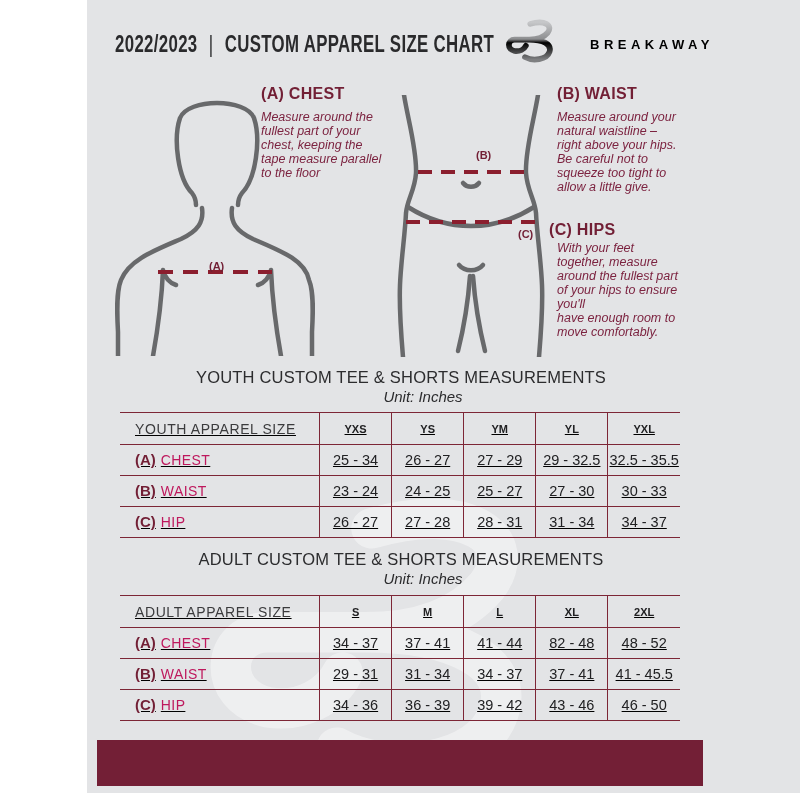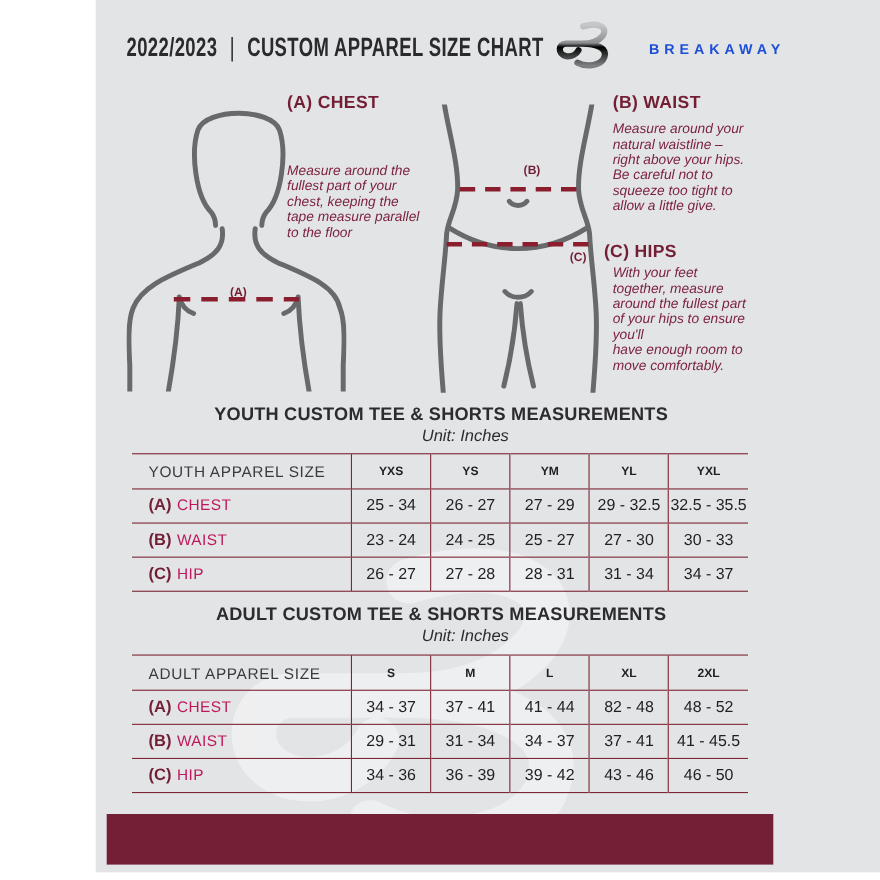--- a/index.html
+++ b/index.html
@@ -14,63 +14,63 @@
   
   .hdr-line {
     position:absolute; left:28px; top:30px; white-space:nowrap;
     font-weight:bold; font-size:24px; color:#2a2a2c; letter-spacing:.5px;
     transform:scaleX(.70); transform-origin:left center;
   }
   .hdr-line .sep { font-weight:400; margin:0 16px; color:#2a2a2c; }
   .brand-logo { position:absolute; left:417px; top:17px; width:56px; height:47px; }
   .brand-name {
     position:absolute; left:487px; top:37px; font-weight:bold; font-size:13px;
-    letter-spacing:4.5px; color:#1d4ed8; white-space:nowrap;padding-left:16px;
+    letter-spacing:4.5px; color:#000000; white-space:nowrap;padding-left:16px;
   }
   
   .instr-h {
     position:absolute; font-weight:bold; font-size:16px; color:#721f35;
     letter-spacing:.3px; white-space:nowrap;
   }
   .instr-b {
     position:absolute; font-style:italic; font-size:12.5px; line-height:14px;
     color:#7c2340; white-space:pre-line;
   }
-  #hA { left:174px; top:85px; }   #bA { left:174px; top:110px; width:170px;margin-top:38px; }
+  #hA { left:174px; top:85px; }   #bA { left:174px; top:110px; width:170px; }
   #hB { left:470px; top:85px; }   #bB { left:470px; top:110px; width:160px; }
   #hC { left:462px; top:221px; }  #bC { left:470px; top:241px; width:165px; }
   
   .diag-lab {
     position:absolute; font-weight:bold; font-size:11px; color:#721f35;
   }
   #labA { left:122px; top:260px; }
   #labB { left:389px; top:149px; }
   #labC { left:431px; top:228px; }
   .fig { position:absolute; }
   #figL { left:28px;  top:84px; }
   #figR { left:308px; top:95px; }
   
   .watermark { position:absolute; left:96px; top:488px; opacity:.42; }
   
   .sec-title {
     position:absolute; left:0; width:628px; text-align:center;
-    font-weight:bold; font-size:16.5px; color:#2c2c2e; letter-spacing:.2px;
+    font-weight:normal; font-size:16.5px; color:#2c2c2e; letter-spacing:.2px;
   }
   .sec-unit {
     position:absolute; left:0; width:628px; text-align:center;
     font-style:italic; font-size:15px; color:#2c2c2e;padding-left:22px;
   }
   #ytitle { top:368px; }  #yunit { top:388px; }
   #atitle { top:550px; }  #aunit { top:570px; }
   
   .tblwrap { position:absolute; left:33px; width:560px; }
   #ytbl { top:412px; }
   #atbl { top:595px; }
   table { width:560px; border-collapse:collapse; border-top:1.6px solid #7d2636; table-layout:fixed; }
-  tr { border-bottom:1.6px solid #7d2636; }
+  tr { border-bottom:1.6px solid #7d2636;text-decoration:underline; }
   td { padding:0; vertical-align:middle; }
   td:not(.c0) { border-left:1.6px solid #7d2636; text-align:center; }
   .c0 { width:184px; padding-left:15px; text-align:left; }
   tr.hrow td { height:31px; }
   tr.drow td { height:30px; }
   .sizehdr { font-size:14px; letter-spacing:.6px; color:#3b3b3d; }
   .sz { font-weight:bold; font-size:11px; color:#212123;margin-top:36px; }
   .pfx { font-weight:bold; color:#721f35; font-size:15px; }
   .rlab { color:#be185d; font-size:14px; letter-spacing:.4px; margin-left:5px; }
   .val { font-size:14.5px; color:#212123; }

